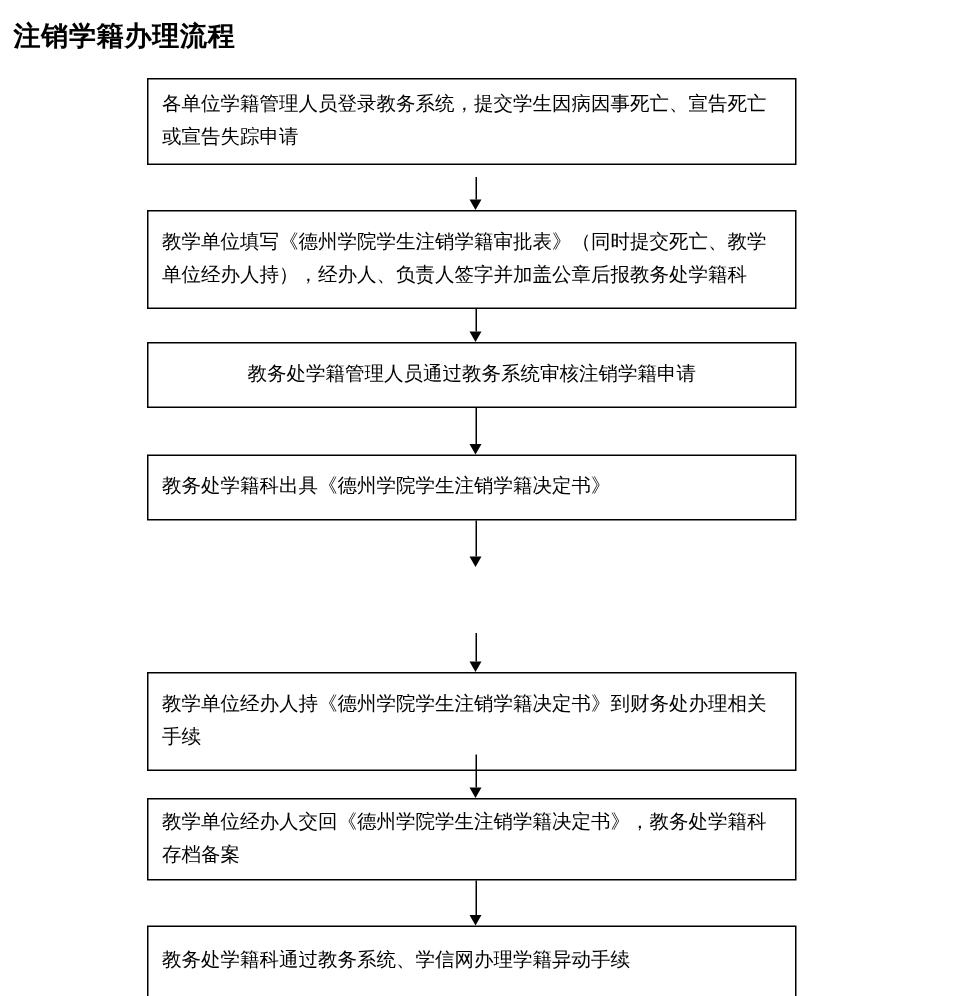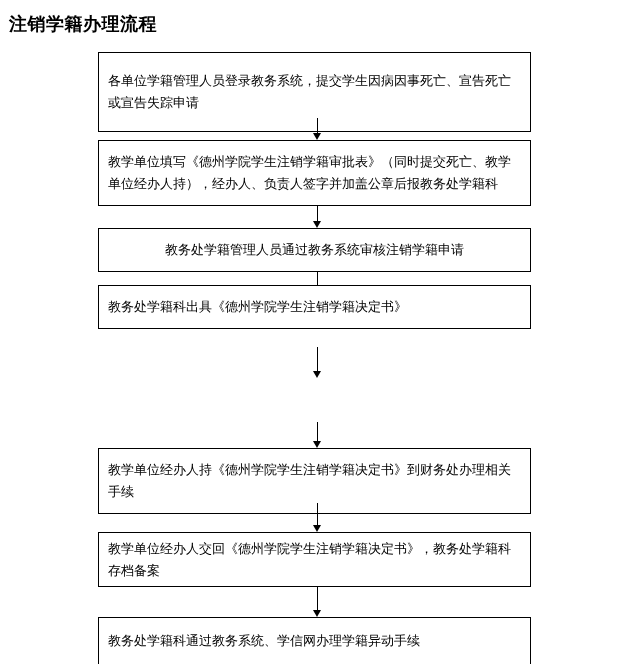--- a/index.html
+++ b/index.html
@@ -74,21 +74,21 @@
     border-top: 7px solid #000000;
   }
 </style>
 </head>
 <body>
 
 <div id="page-title">注销学籍办理流程</div>
 
 <div id="flow">
 
-  <div class="node" style="top:52px; height:80px;">
+  <div class="node" style="top:52px; height:58px;">
     <span class="node-text">各单位学籍管理人员登录教务系统，提交学生因病因事死亡、宣告死亡或宣告失踪申请</span>
   </div>
   <div class="connector" style="top:118px; height:22px;">
     <div class="stem" style="height:15px;"></div>
     <div class="head" style="top:15px;"></div>
   </div>
 
   <div class="node" style="top:140px; height:66px;">
     <span class="node-text">教学单位填写《德州学院学生注销学籍审批表》（同时提交死亡、教学单位经办人持），经办人、负责人签字并加盖公章后报教务处学籍科</span>
   </div>
@@ -98,21 +98,21 @@
   </div>
 
   <div class="node" style="top:228px; height:44px;text-align:center;">
     <span class="node-text">教务处学籍管理人员通过教务系统审核注销学籍申请</span>
   </div>
   <div class="connector" style="top:272px; height:31px;">
     <div class="stem" style="height:24px;"></div>
     <div class="head" style="top:24px;"></div>
   </div>
 
-  <div class="node" style="top:285px; height:44px;">
+  <div class="node" style="top:303px; height:44px;">
     <span class="node-text">教务处学籍科出具《德州学院学生注销学籍决定书》</span>
   </div>
   <div class="connector" style="top:347px; height:31px;">
     <div class="stem" style="height:24px;"></div>
     <div class="head" style="top:24px;"></div>
   </div>
 
   <div class="connector" style="top:422px; height:26px;">
     <div class="stem" style="height:19px;"></div>
     <div class="head" style="top:19px;"></div>

